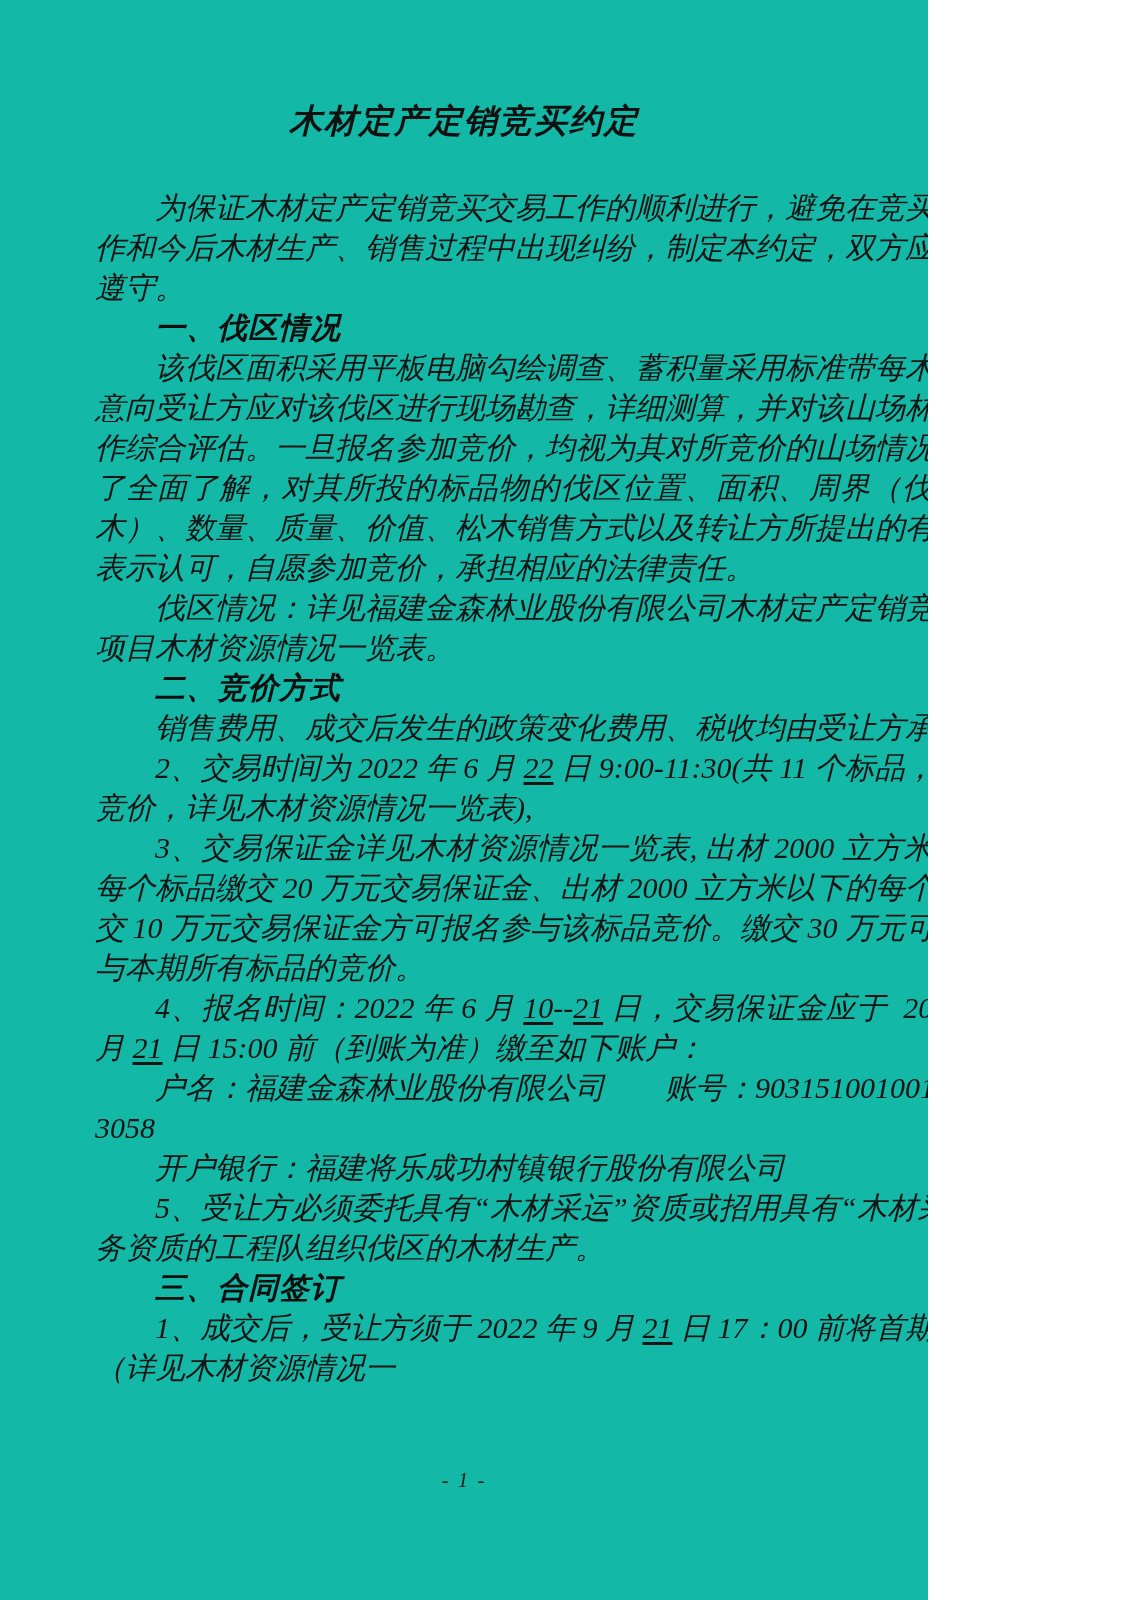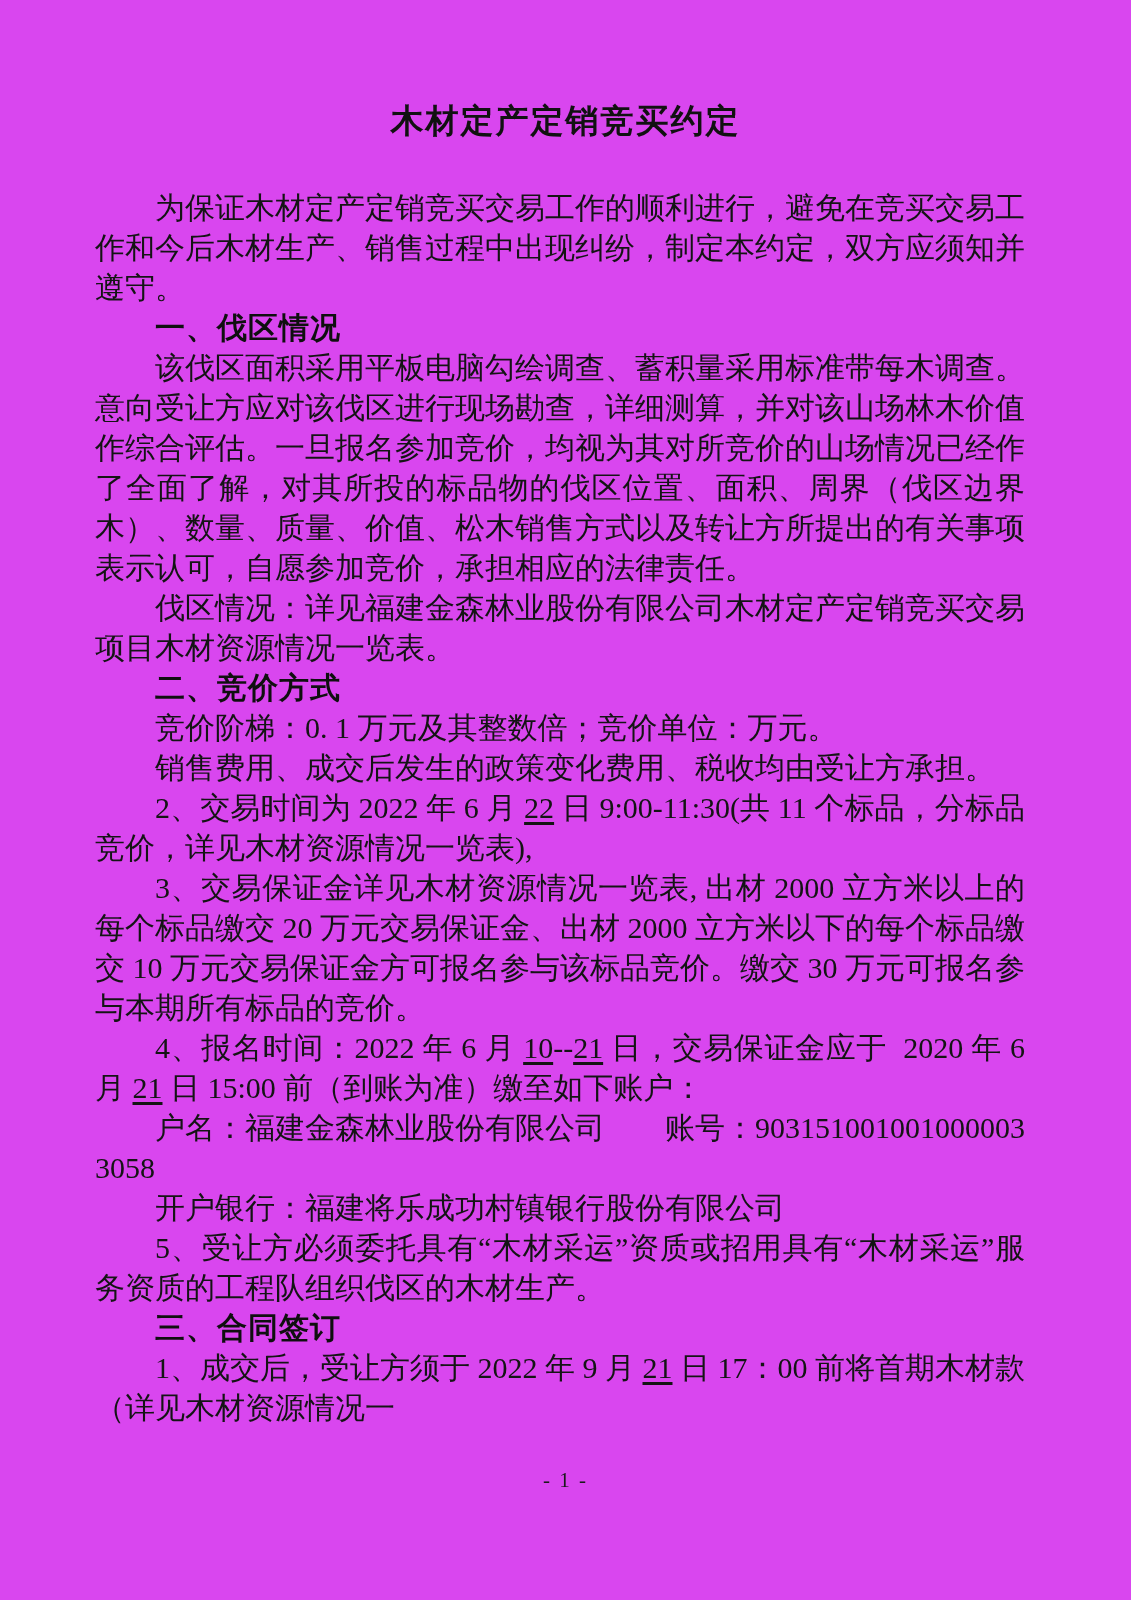--- a/index.html
+++ b/index.html
@@ -2,26 +2,27 @@
 <html><head>
 <meta charset="utf-8">
 <style>
   html, body {
     margin: 0;
     padding: 0;
     background: #ffffff;
   }
   .page {
     position: relative;
-    width: 1131px;
+    width: 928px;
     height: 1600px;
-    background: #d946ef;
+    background: #14b8a6;
     color: #141414;
     font-family: "Liberation Serif", "DejaVu Serif", serif;
     overflow: hidden;
+    font-style: italic;
   }
   .doc-title {
     margin: 0;
     padding-top: 100px;
     text-align: center;
     font-size: 33px;
     line-height: 42px;
     font-weight: 700;
     font-family: "Liberation Sans", "DejaVu Sans", sans-serif;
     letter-spacing: 2px;
@@ -68,21 +69,20 @@
 
 <div class="page">
   <h1 class="doc-title">木材定产定销竞买约定</h1>
 
   <div class="doc-body">
       <p class="para body"><span>为保证木材定产定销竞买交易工作的顺利进行，避免在竞买交易工作和今后木材生产、销售过程中出现纠纷，制定本约定，双方应须知并遵守。</span></p>
       <p class="para heading"><span>一、伐区情况</span></p>
       <p class="para body"><span>该伐区面积采用平板电脑勾绘调查、蓄积量采用标准带每木调查。意向受让方应对该伐区进行现场勘查，详细测算，并对该山场林木价值作综合评估。一旦报名参加竞价，均视为其对所竞价的山场情况已经作了全面了解，对其所投的标品物的伐区位置、面积、周界（伐区边界木）、数量、质量、价值、松木销售方式以及转让方所提出的有关事项表示认可，自愿参加竞价，承担相应的法律责任。</span></p>
       <p class="para body"><span>伐区情况：详见福建金森林业股份有限公司木材定产定销竞买交易项目木材资源情况一览表。</span></p>
       <p class="para heading"><span>二、竞价方式</span></p>
-      <p class="para body"><span>竞价阶梯：0. 1 万元及其整数倍；竞价单位：万元。</span></p>
       <p class="para body"><span>销售费用、成交后发生的政策变化费用、税收均由受让方承担。</span></p>
       <p class="para body"><span>2、交易时间为 2022 年 6 月 </span><span class="u">22</span><span> 日 9:00-11:30(共 11 个标品，分标品竞价，详见木材资源情况一览表),</span></p>
       <p class="para body"><span>3、交易保证金详见木材资源情况一览表, 出材 2000 立方米以上的每个标品缴交 20 万元交易保证金、出材 2000 立方米以下的每个标品缴交 10 万元交易保证金方可报名参与该标品竞价。缴交 30 万元可报名参与本期所有标品的竞价。</span></p>
       <p class="para body"><span>4、报名时间：2022 年 6 月 </span><span class="u">10</span><span>--</span><span class="u">21</span><span> 日，交易保证金应于  2020 年 6 月 </span><span class="u">21</span><span> 日 15:00 前（到账为准）缴至如下账户：</span></p>
       <p class="para body"><span>户名：福建金森林业股份有限公司　　账号：9031510010010000033058</span></p>
       <p class="para body"><span>开户银行：福建将乐成功村镇银行股份有限公司</span></p>
       <p class="para body"><span>5、受让方必须委托具有“木材采运”资质或招用具有“木材采运”服务资质的工程队组织伐区的木材生产。</span></p>
       <p class="para heading"><span>三、合同签订</span></p>
       <p class="para body"><span>1、成交后，受让方须于 2022 年 9 月 </span><span class="u">21</span><span> 日 17：00 前将首期木材款（详见木材资源情况一</span></p>
     </div>

